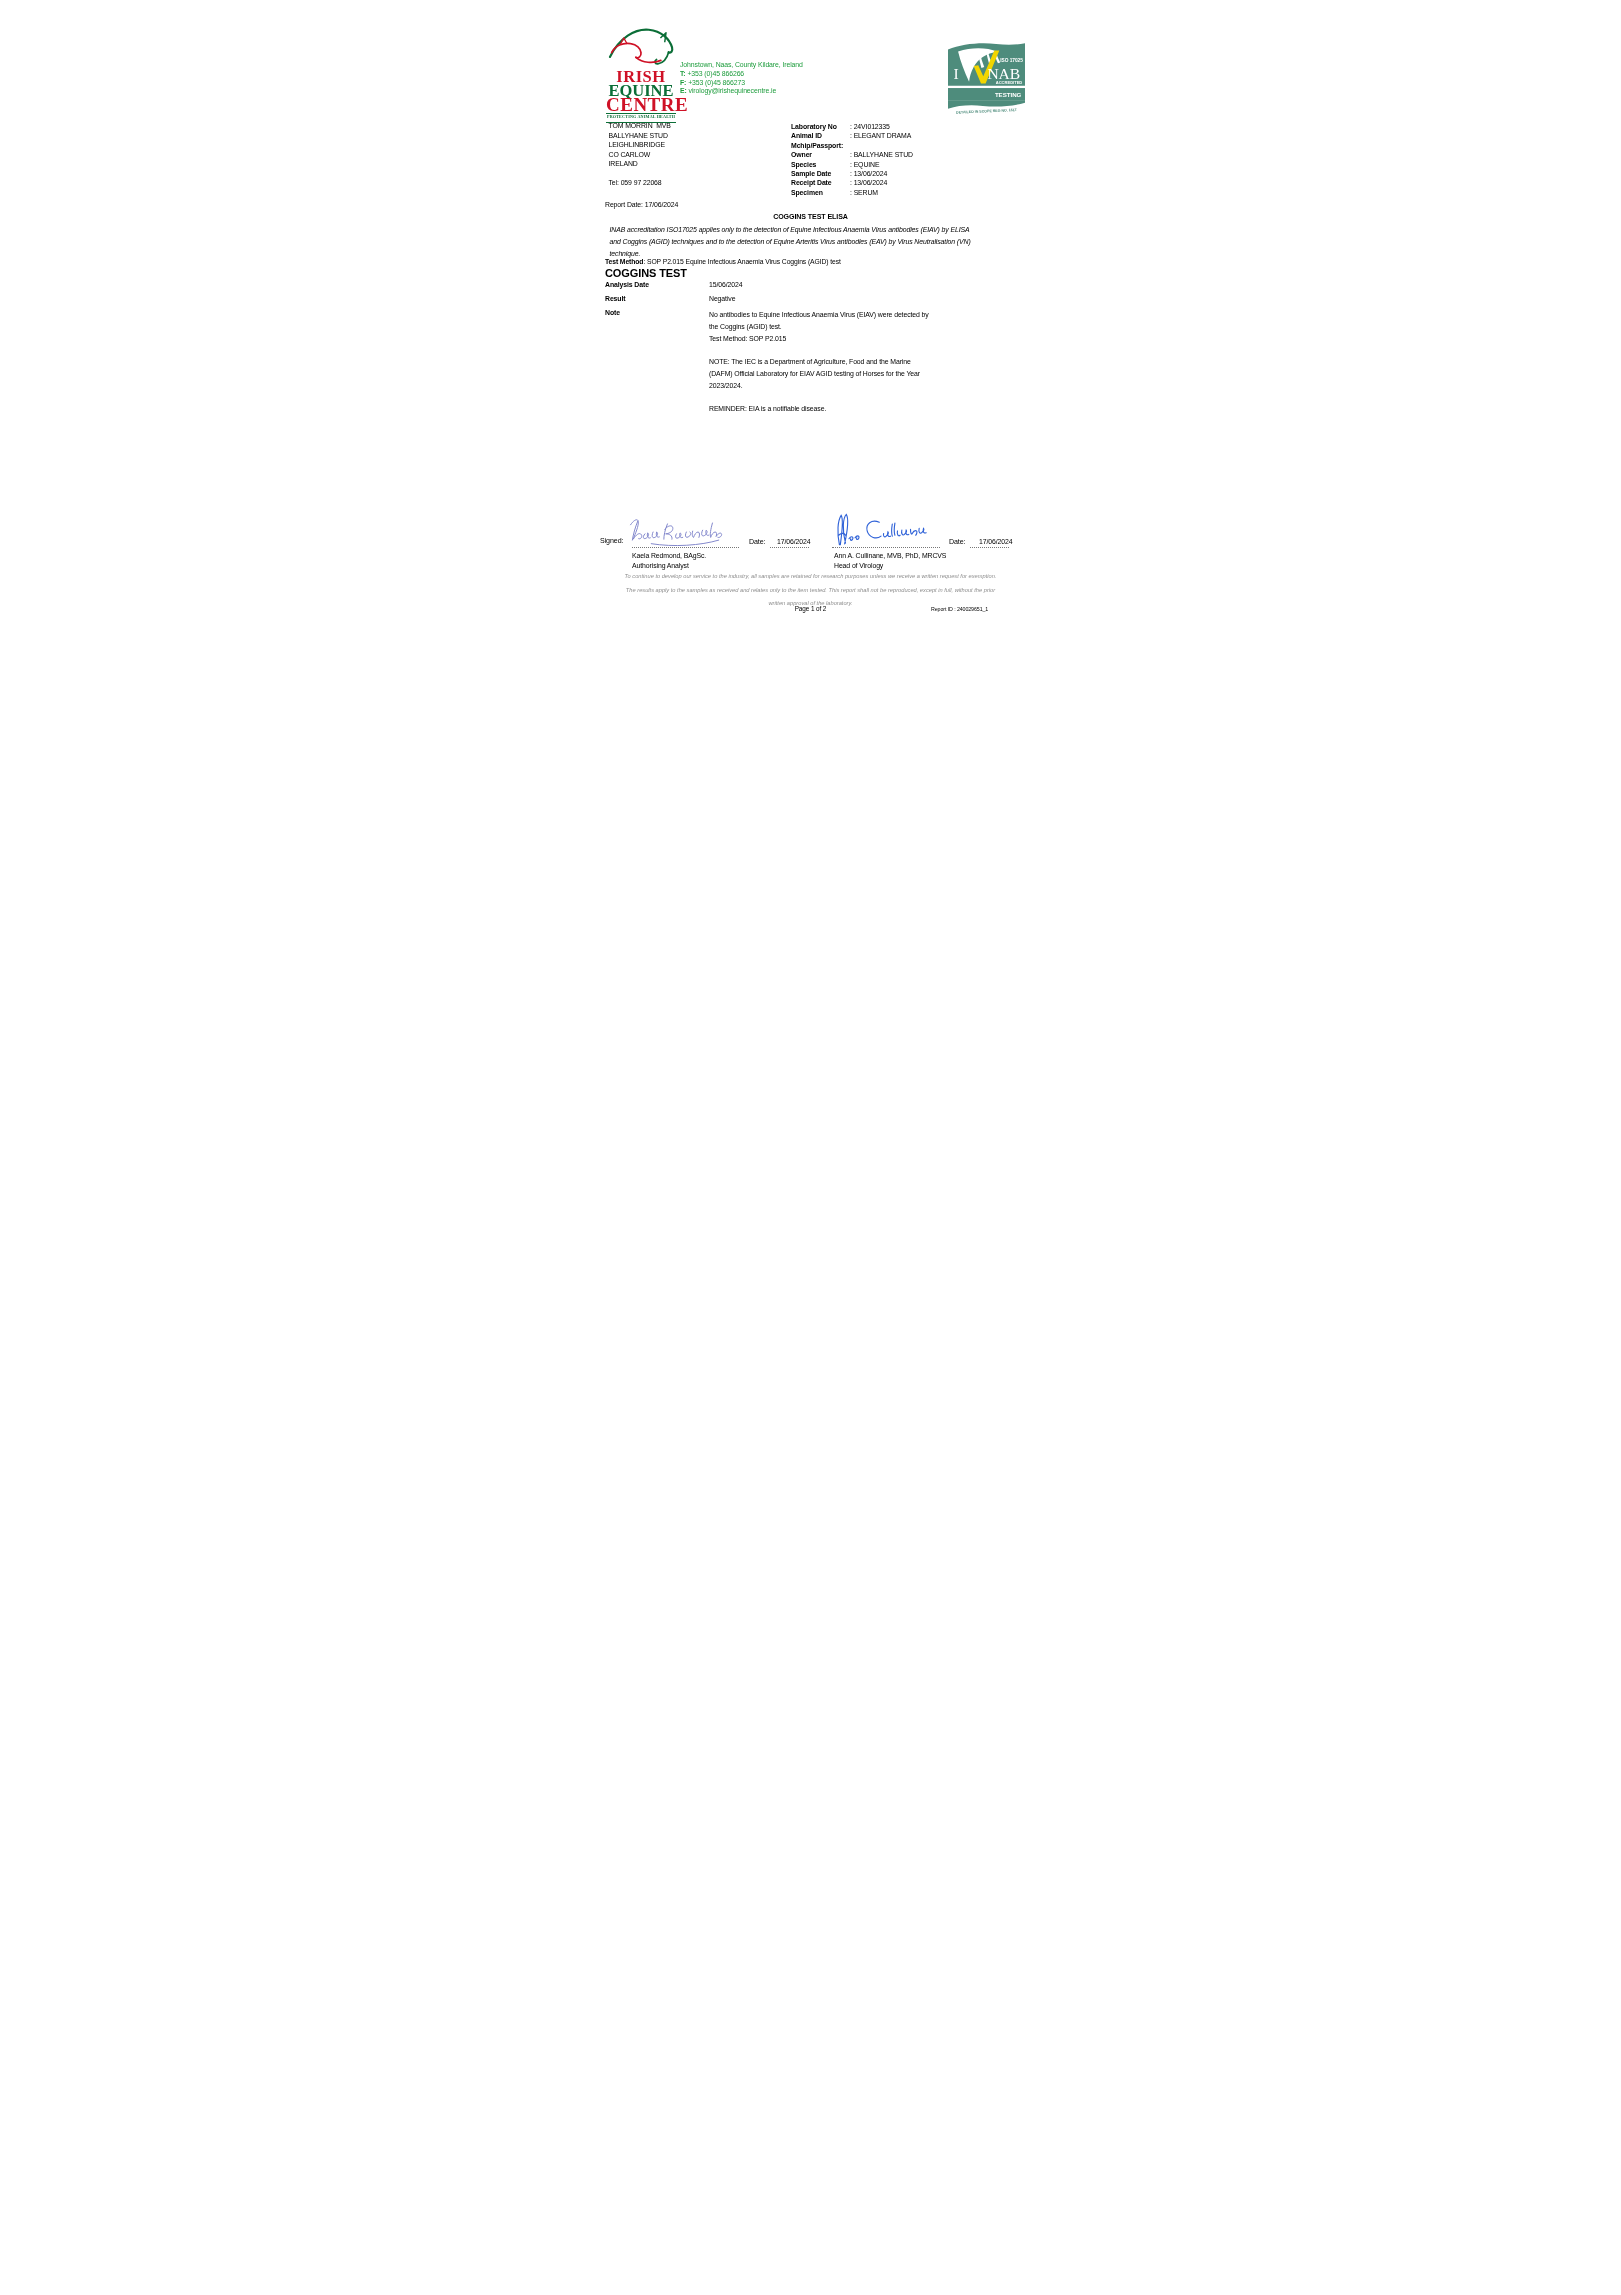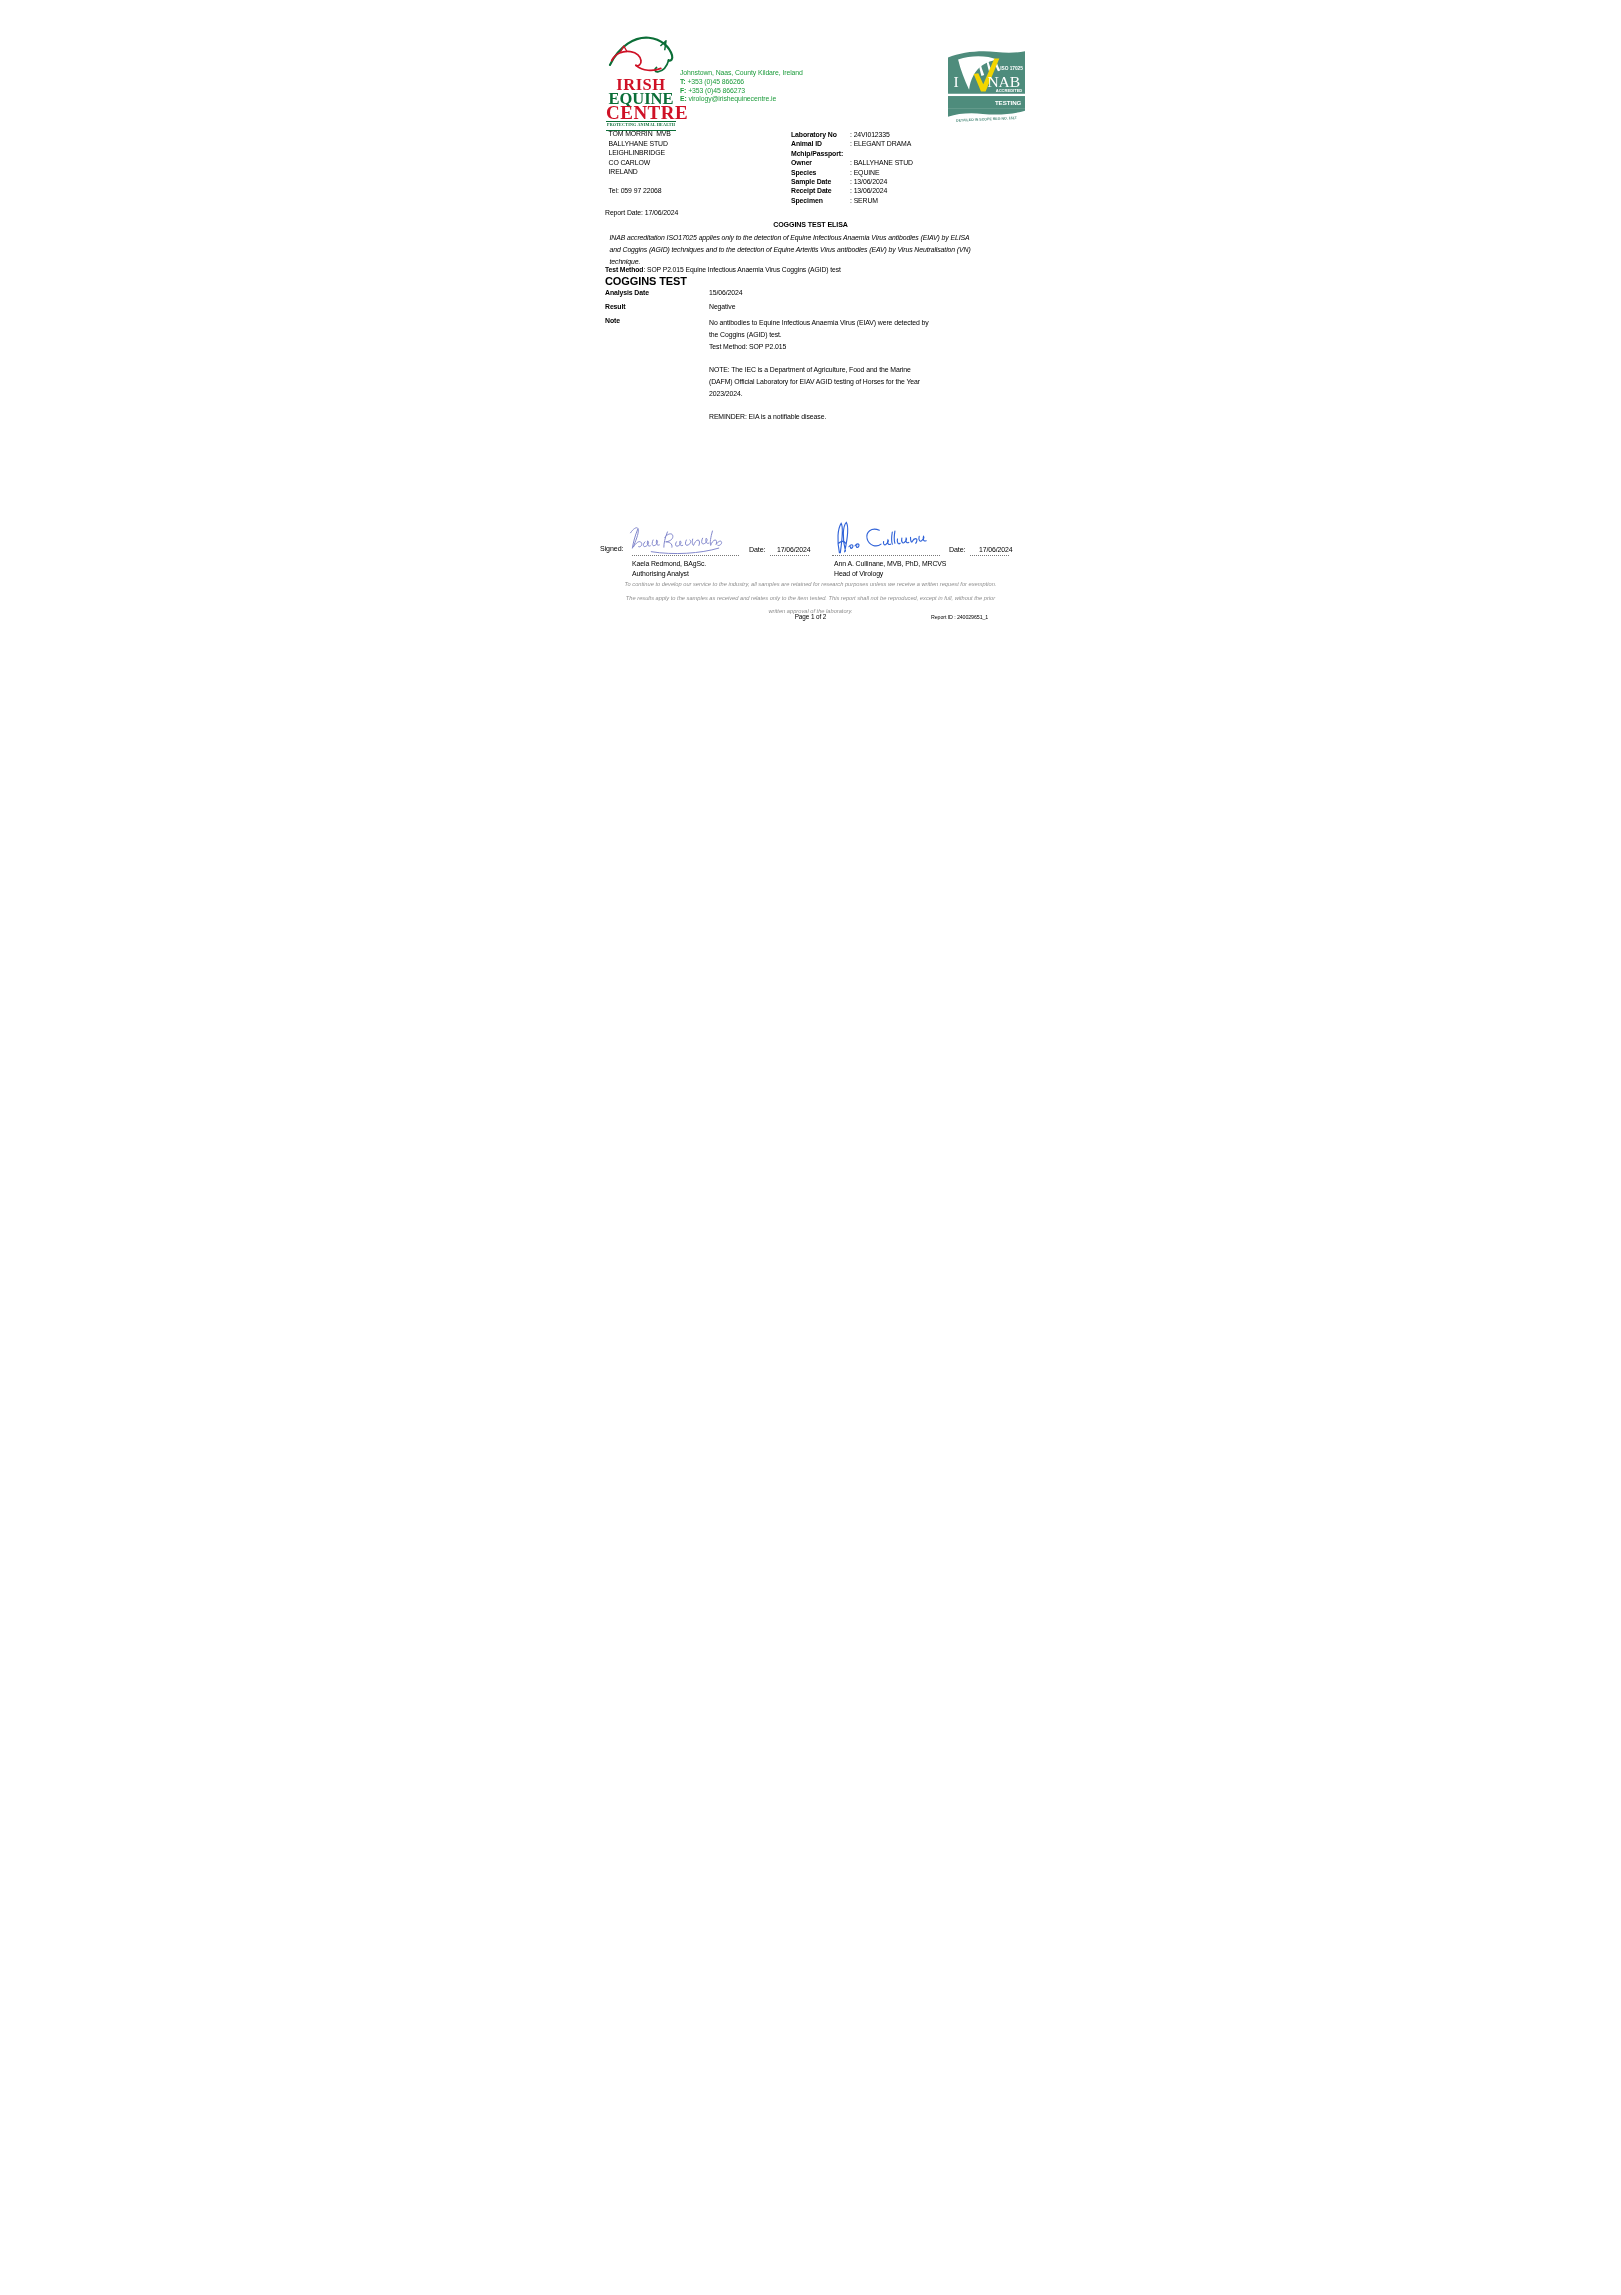--- a/index.html
+++ b/index.html
@@ -1,19 +1,19 @@
 <!DOCTYPE html>
 <html style="font-size:7.3px"><head>
 <meta charset="utf-8">
 <style>
   html,body{margin:0;padding:0;background:#ffffff;}
   .page{
     position:relative;
     width:459px;height:650px;
-    margin:8px auto;background:#ffffff;
+    margin:0 auto;background:#ffffff;
     font-family:"Liberation Sans", sans-serif;
     color:#000;font-size:6.9px;letter-spacing:-0.1px;
     overflow:hidden;
   }
   .abs{position:absolute;}
   b,.bold{font-weight:bold;}
 
   
   .logo{left:25px;top:25px;width:70px;text-align:center;font-family:"Liberation Serif", serif;}
   .logo-word1{font-size:16.5px;font-weight:bold;color:#cf1126;line-height:14.2px;letter-spacing:0.5px;}

